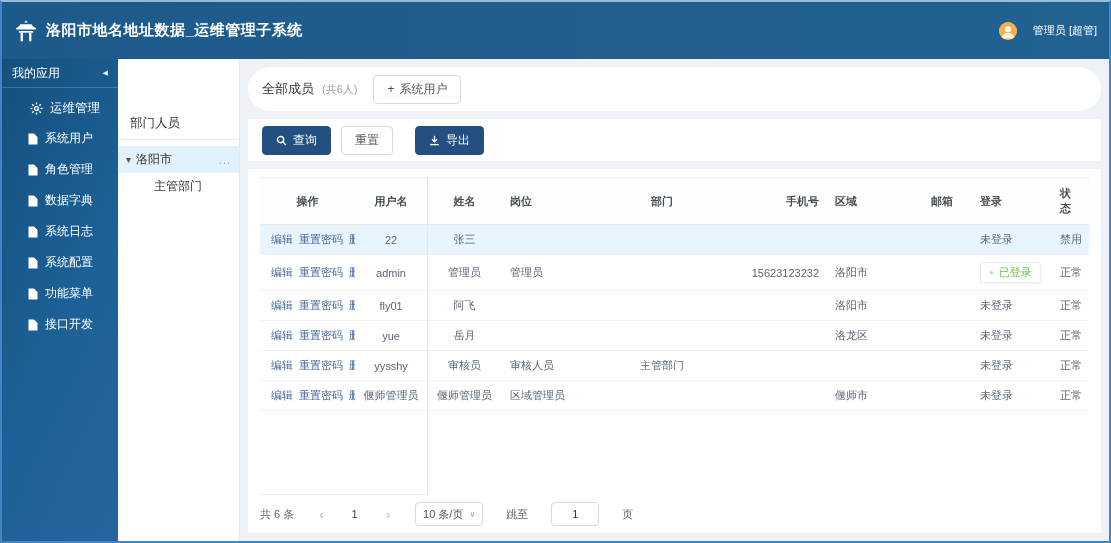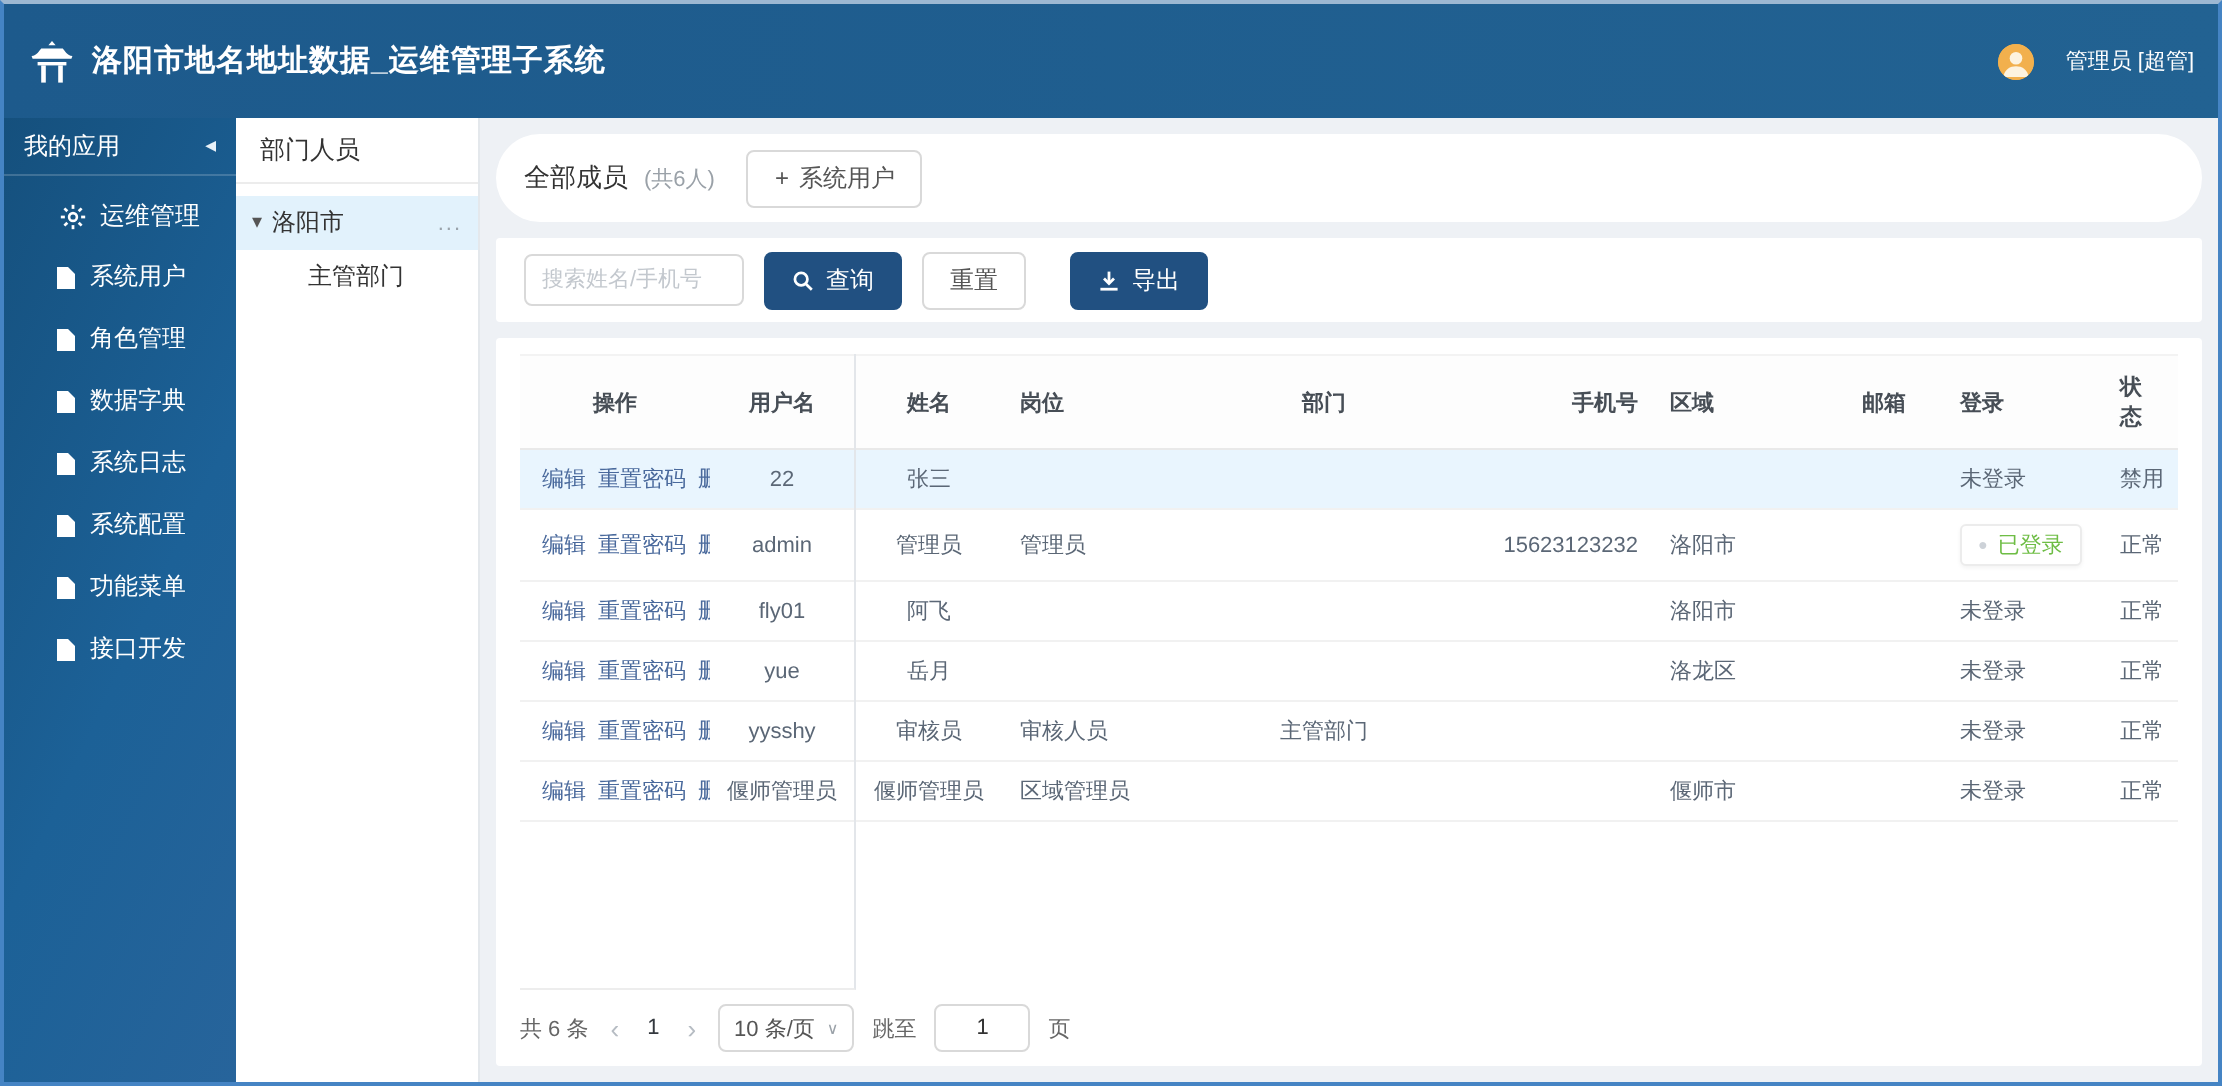--- a/index.html
+++ b/index.html
@@ -22,21 +22,21 @@
   .bodyrow{flex:1;display:flex;min-height:0;}
   
   .sidebar{flex:0 0 116px;width:116px;background:linear-gradient(115deg,#15507d 0%,#1c6197 55%,#27649b 100%);color:#fff;overflow:hidden;font-family:Liberation Serif, serif;}
   .apps-row{height:28px;display:flex;align-items:center;justify-content:space-between;
     padding:0 10px;font-size:12px;border-bottom:1px solid rgba(255,255,255,.18);}
   .apps-collapse{font-size:7px;color:#e8f1f8;cursor:pointer;}
   .menu-group{display:flex;align-items:center;gap:7px;padding:12px 0 6px 28px;font-size:12.5px;cursor:pointer;}
   .menu-item{display:flex;align-items:center;gap:7px;padding:7px 0 7px 26px;font-size:12px;cursor:pointer;}
   
   .dept{flex:0 0 121px;width:121px;background:#fff;border-right:1px solid #e4e8ec;overflow:hidden;}
-  .dept-title{padding:8px 12px 7px;font-size:12.5px;color:#333;border-bottom:1px solid #ececec;}
+  .dept-title{padding:8px 12px 7px;font-size:12.5px;color:#333;border-bottom:1px solid #ececec;margin-top:48px;}
   .tree-root{height:27px;display:flex;align-items:center;padding:0 8px;background:#e2f2fc;font-size:12px;color:#333;cursor:pointer;margin-top:6px;}
   .tree-caret{font-size:10px;color:#555;margin-right:5px;}
   .tree-more{margin-left:auto;color:#9aa3ab;font-size:11px;letter-spacing:1px;}
   .tree-child{height:27px;display:flex;align-items:center;padding-left:36px;font-size:12px;color:#333;cursor:pointer;}
   
   .main{flex:1;display:flex;flex-direction:column;padding:8px;min-width:0;}
   .card{background:#fff;border-radius:2px;}
   .members-bar{flex:0 0 44px;display:flex;align-items:center;padding:0 14px;gap:8px;margin-bottom:8px;border-radius:22px;}
   .members-label{font-size:13px;color:#333;}
   .members-count{font-size:11px;color:#9aa1a8;margin-right:8px;}
@@ -57,21 +57,21 @@
   tr.hl td{background:#e9f5fe;}
   .c-center{text-align:center;}
   .c-left{text-align:left;}
   .c-right{text-align:right;}
   .ops a{color:#49699c;margin:12px 3px;text-decoration:none;cursor:pointer;}
   .badge{display:inline-flex;align-items:center;gap:5px;border:1px solid #ececec;border-radius:3px;
     padding:2px 8px;background:#fff;box-shadow:0 1px 2px rgba(0,0,0,.05);}
   .badge .dot{color:#cdd2d8;font-size:8px;line-height:1;}
   .badge .txt{color:#6ebd45;font-size:11px;}
   
-  .pager{flex:0 0 38px;display:flex;align-items:center;gap:9px;font-size:11px;color:#666;}
+  .pager{flex:0 0 38px;display:flex;align-items:center;gap:23px;font-size:11px;color:#666;}
   .pg-arrow{color:#b6bcc3;font-size:13px;cursor:pointer;padding:0 2px;}
   .pg-num{color:#33383e;padding:0 3px;cursor:pointer;}
   .pg-select{display:inline-flex;align-items:center;gap:6px;height:22px;border:1px solid #d9d9d9;border-radius:4px;
     padding:0 7px;color:#555;cursor:pointer;background:#fff;}
   .pg-select .caret{font-size:8px;color:#9aa1a8;}
   .pg-input{width:42px;height:20px;border:1px solid #d9d9d9;border-radius:4px;text-align:center;font-size:11px;color:#333;outline:none;}
   .icon-svg{display:inline-flex;align-items:center;justify-content:center;}
 </style>
 </head>
 <body>
@@ -203,21 +203,20 @@
       <div class="card members-bar">
         <span class="members-label">全部成员</span>
         <span class="members-count">(共6人)</span>
         <button class="btn-plain">
           <span>+</span>
           <span>系统用户</span>
         </button>
       </div>
 
       <div class="card search-card">
-        <input class="search-input" type="text" placeholder="搜索姓名/手机号" style="">
         <button class="btn-primary">
           <span class="icon-svg">
             <svg width="11" height="11" viewBox="0 0 12 12">
                 <circle cx="5" cy="5" r="3.4" fill="none" stroke="#ffffff" stroke-width="1.5"></circle>
                 <line x1="7.6" y1="7.6" x2="10.8" y2="10.8" stroke="#ffffff" stroke-width="1.5"></line>
               </svg>
           </span>
           <span>查询</span>
         </button>
         <button class="btn-plain">

